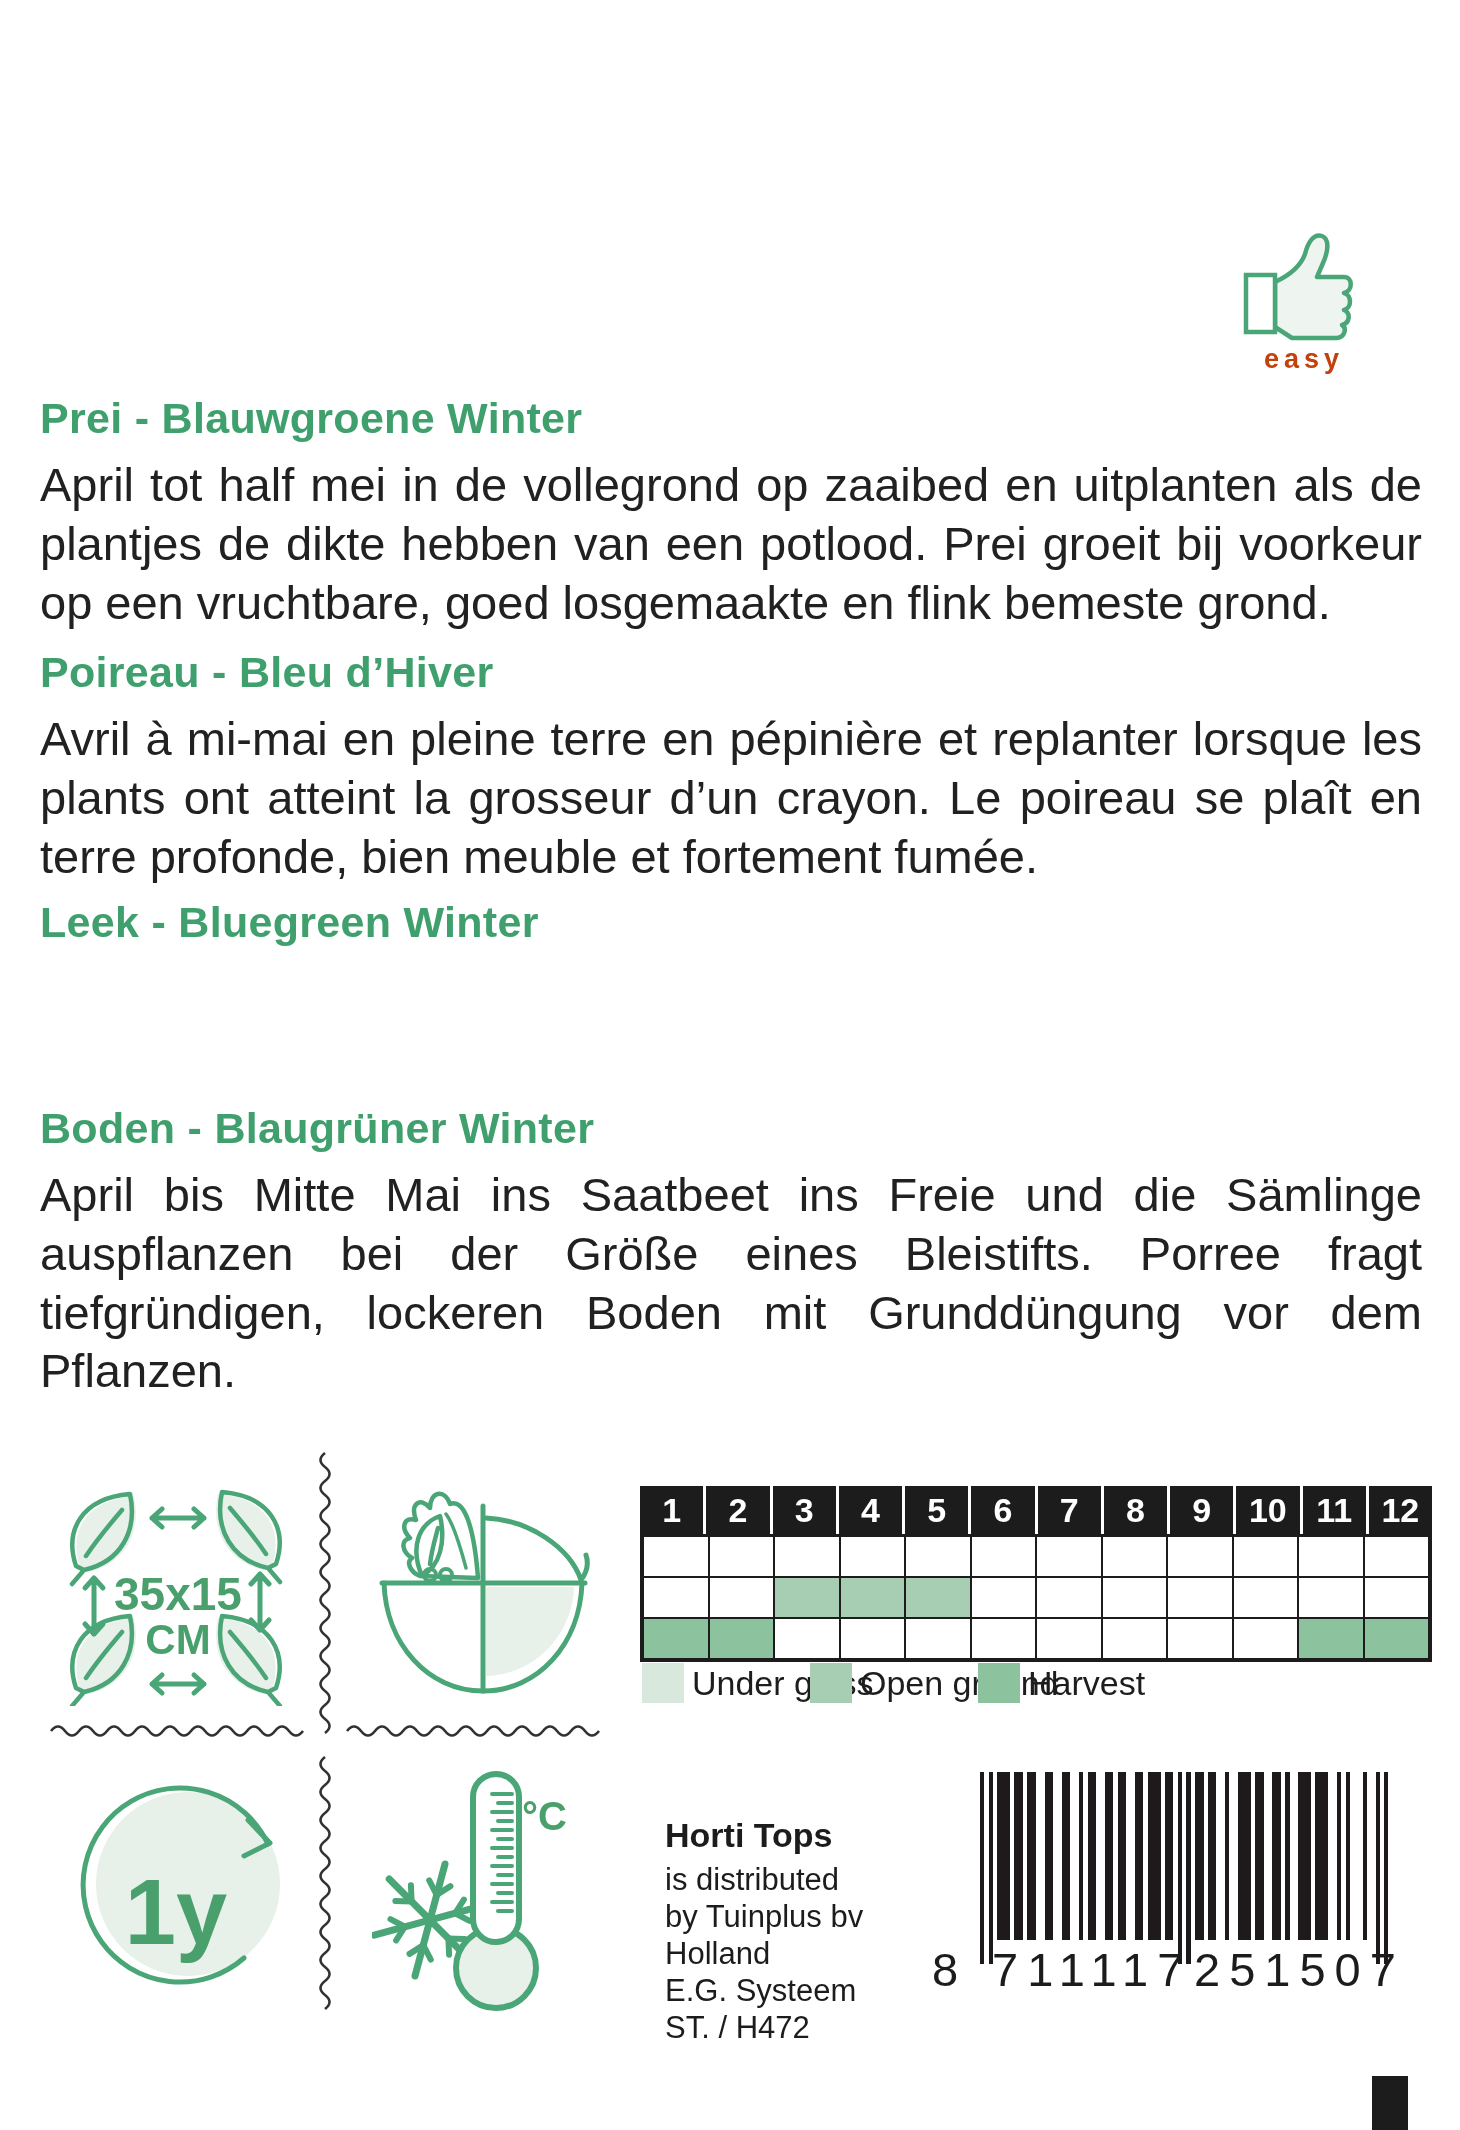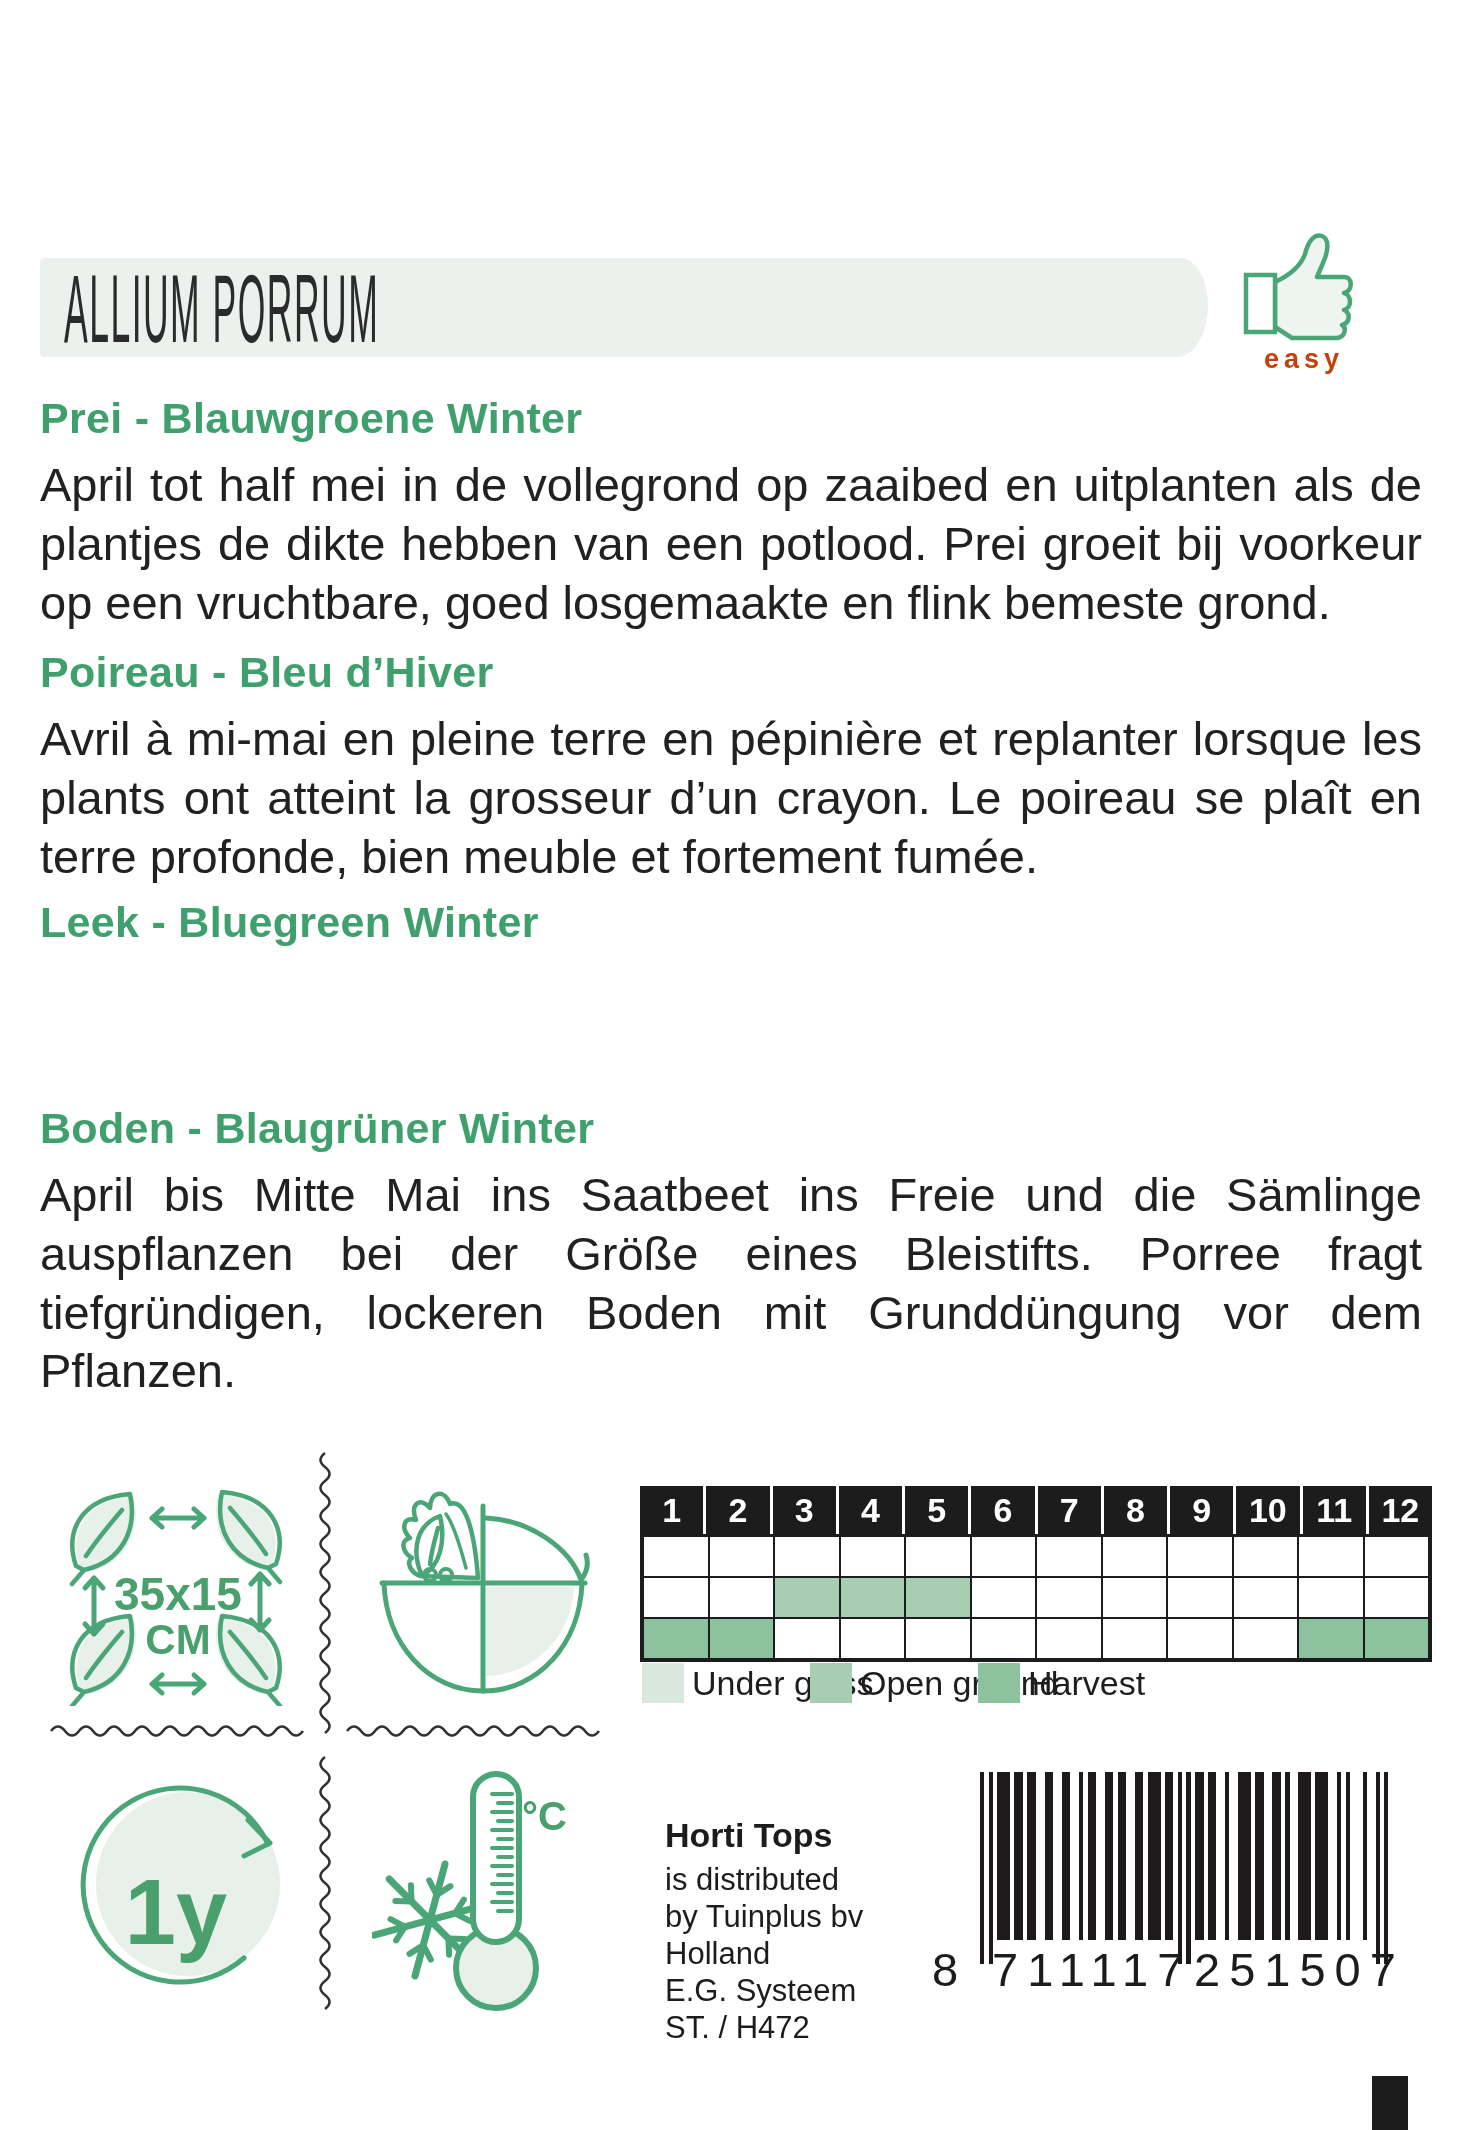--- a/index.html
+++ b/index.html
@@ -70,23 +70,20 @@
   .bc-g1 { position:absolute; left:12px;  width:186px; top:2px; text-align:center; letter-spacing:9px; }
   .bc-g2 { position:absolute; left:214px; width:186px; top:2px; text-align:center; letter-spacing:9px; }
 
   .print-mark { position:absolute; left:1372px; top:2076px; width:36px; height:54px; background:#1c1c1c; }
 </style>
 </head>
 <body>
 
 <div class="page">
 
-  <div class="banner">
-    <div class="banner-title">ALLIUM PORRUM</div>
-  </div>
 
   <div class="easy-badge">
     <svg width="124" height="112" viewBox="0 0 124 112">
       <path d="M33,52 C46,46 58,38 63,24 C66,12 72,3 80,6 C88,9 86,22 81,33 L75,47 L102,47
                C111,47 111,61 102,63 C110,65 110,78 102,80 C109,83 108,93 100,95
                C105,98 103,107 95,108 L50,108 L33,97 Z" fill="#eef5f0" stroke="#4aa577" stroke-width="4.5" stroke-linejoin="round"></path>
       <rect x="4" y="45" width="29" height="57" fill="#ffffff" stroke="#4aa577" stroke-width="4.5"></rect>
     </svg>
     <div class="easy-label">easy</div>
   </div>

